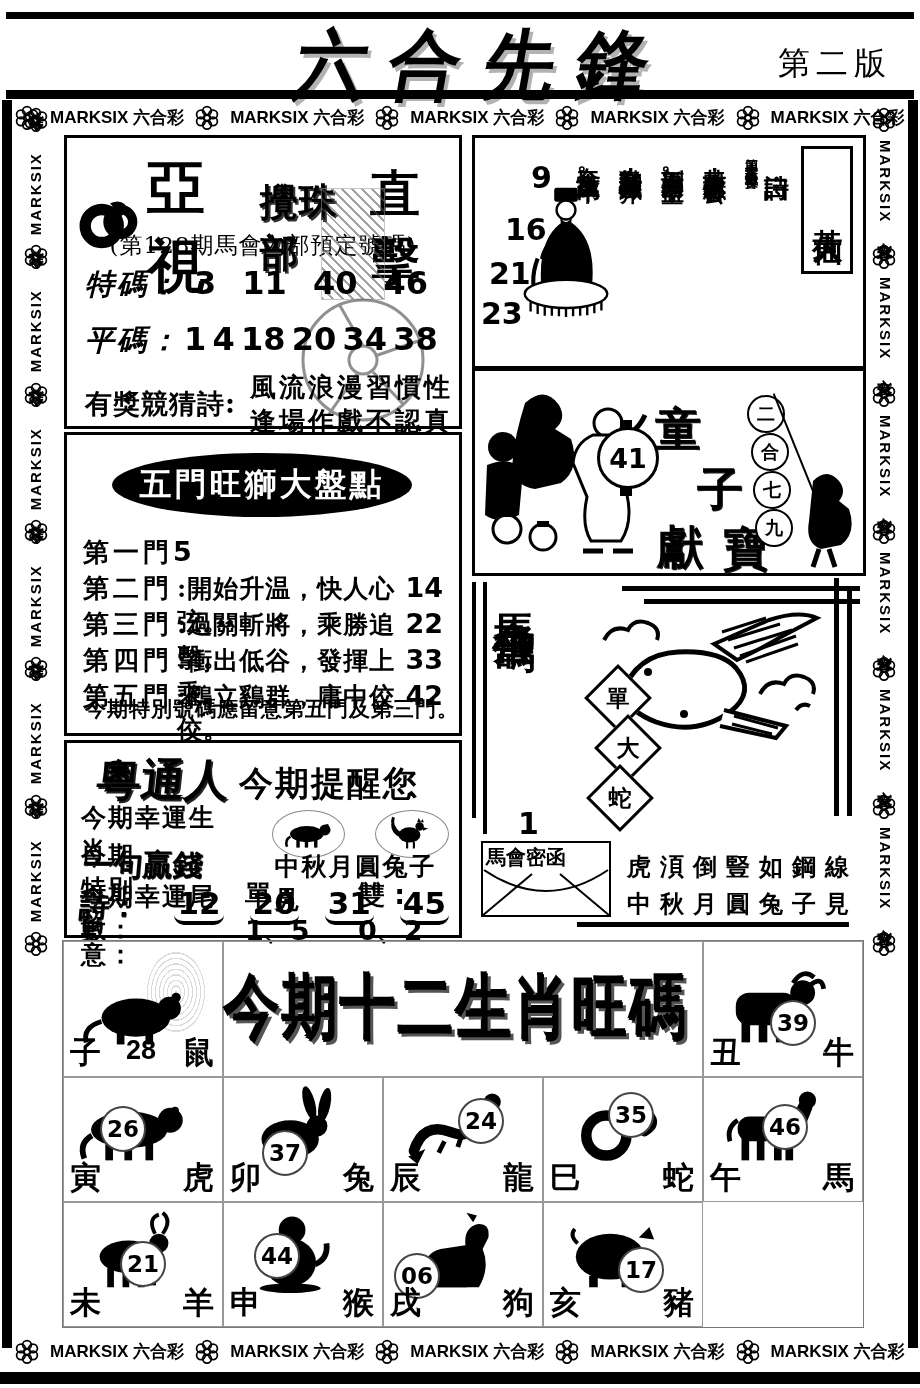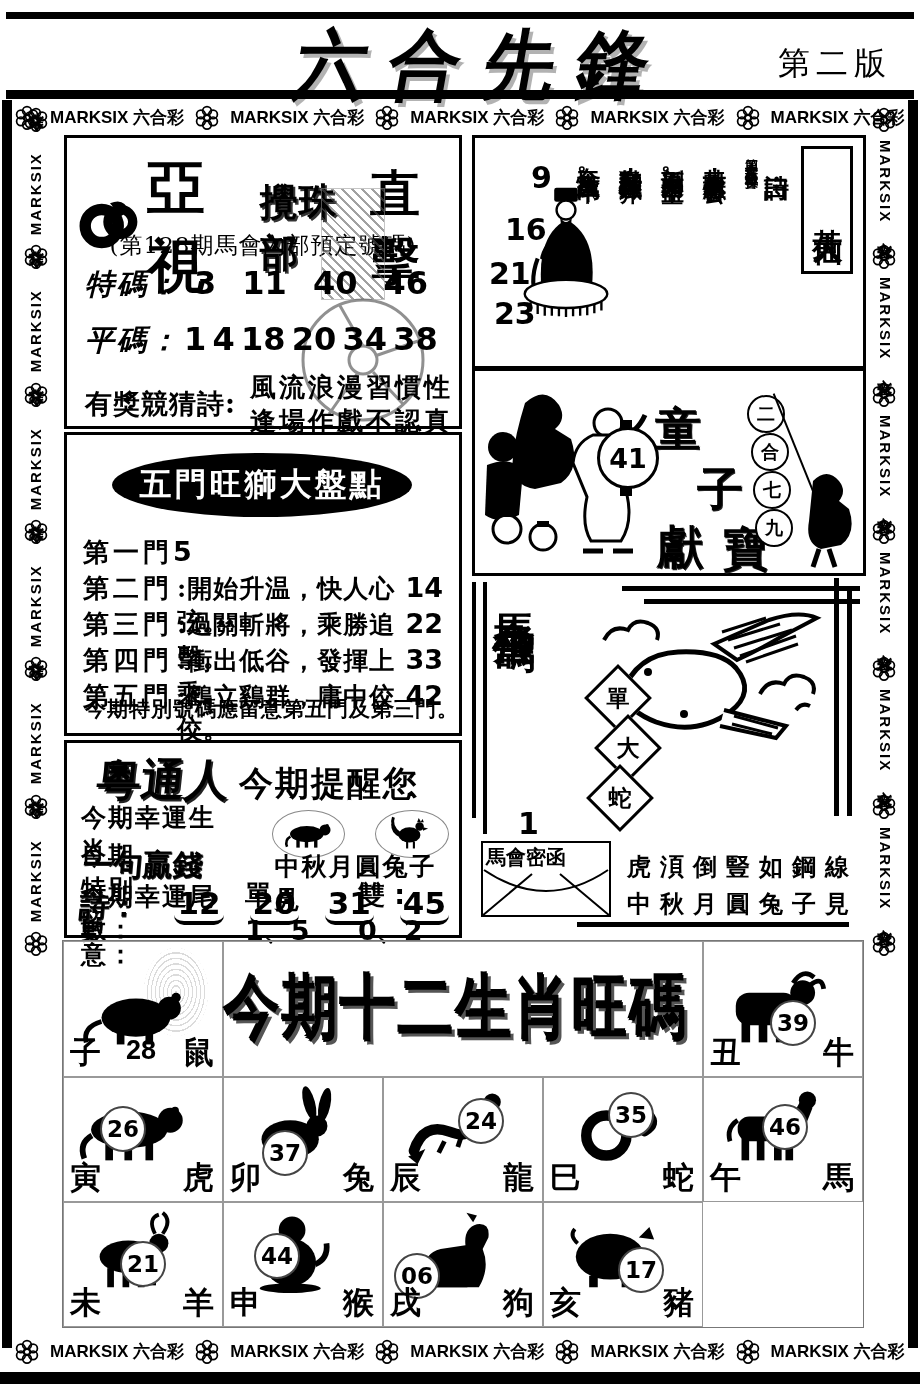--- a/index.html
+++ b/index.html
@@ -572,21 +572,21 @@
         <path d="M58,172 Q52,92 94,64 L108,64 Q152,94 144,172z" fill="#000"></path>
         <path d="M94,84 q-32,10 -38,42 l16,8 q8,-26 30,-32z" fill="#000"></path>
         <path d="M52,126 q-16,42 2,76" stroke="#000" stroke-width="7" fill="none"></path>
         <ellipse cx="100" cy="186" rx="70" ry="24" fill="#fff" stroke="#000" stroke-width="4"></ellipse>
         <path d="M40,200 v16 M52,204 v16 M64,207 v16 M76,209 v14 M88,210 v14 M100,211 v14 M112,210 v14 M124,209 v14 M136,207 v15 M148,204 v15 M160,199 v15" stroke="#000" stroke-width="4"></path>
       </svg>
     </div>
     <div class="wts-num" style="left:56px;top:22px;">9</div>
     <div class="wts-num" style="left:30px;top:74px;">16</div>
     <div class="wts-num" style="left:14px;top:118px;">21</div>
-    <div class="wts-num" style="left:6px;top:158px;margin-left:13px;">23</div>
+    <div class="wts-num" style="left:6px;top:158px;">23</div>
   </div>
 
   <div class="pbox" style="left:472px;top:368px;width:388px;height:202px;">
     <div class="abs" style="left:6px;top:10px;">
       <svg width="120" height="180" viewBox="0 0 120 180">
         <path d="M44,22 q20,-18 34,2 q8,14 -4,24 l16,10 q10,30 -10,44 l-26,6 q-26,-4 -22,-32 q2,-22 12,-54z" fill="#000"></path>
         <circle cx="22" cy="66" r="15" fill="#000"></circle>
         <path d="M6,84 q24,-10 36,6 l-4,44 q-20,10 -34,0z" fill="#000"></path>
         <circle cx="26" cy="148" r="14" fill="#fff" stroke="#000" stroke-width="3"></circle>
         <circle cx="62" cy="156" r="13" fill="#fff" stroke="#000" stroke-width="3"></circle>

